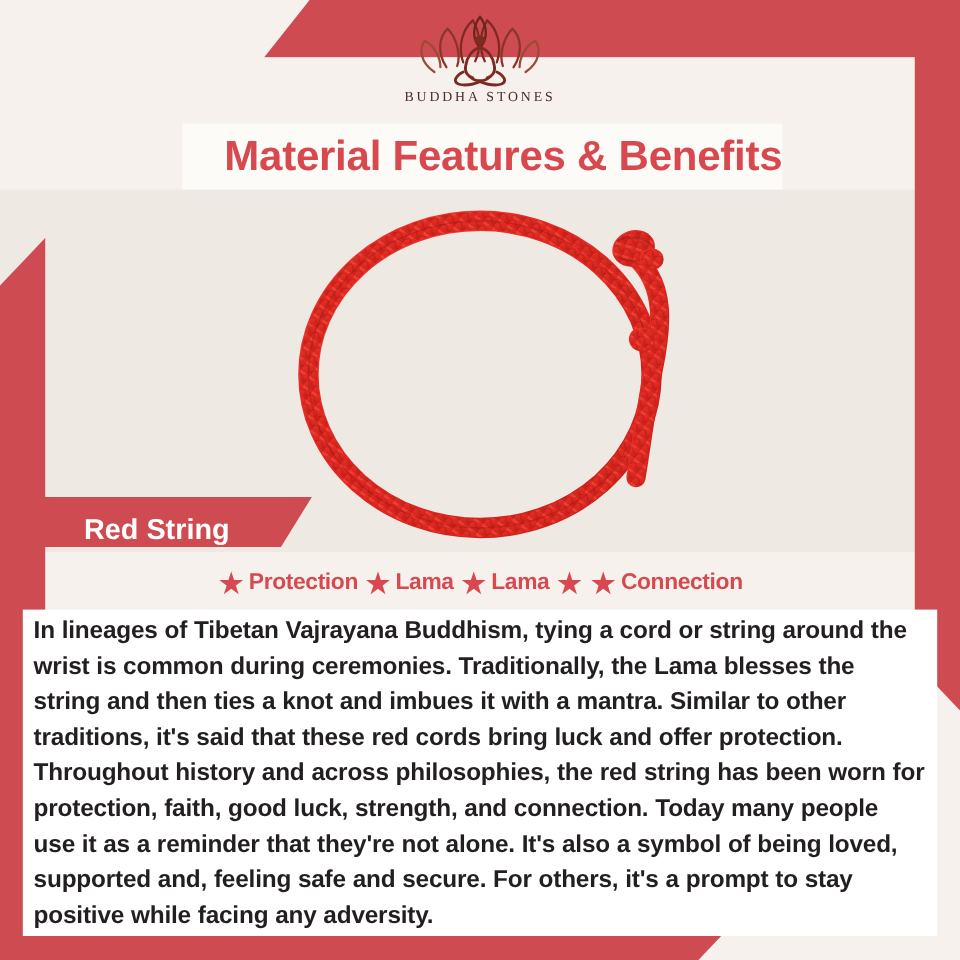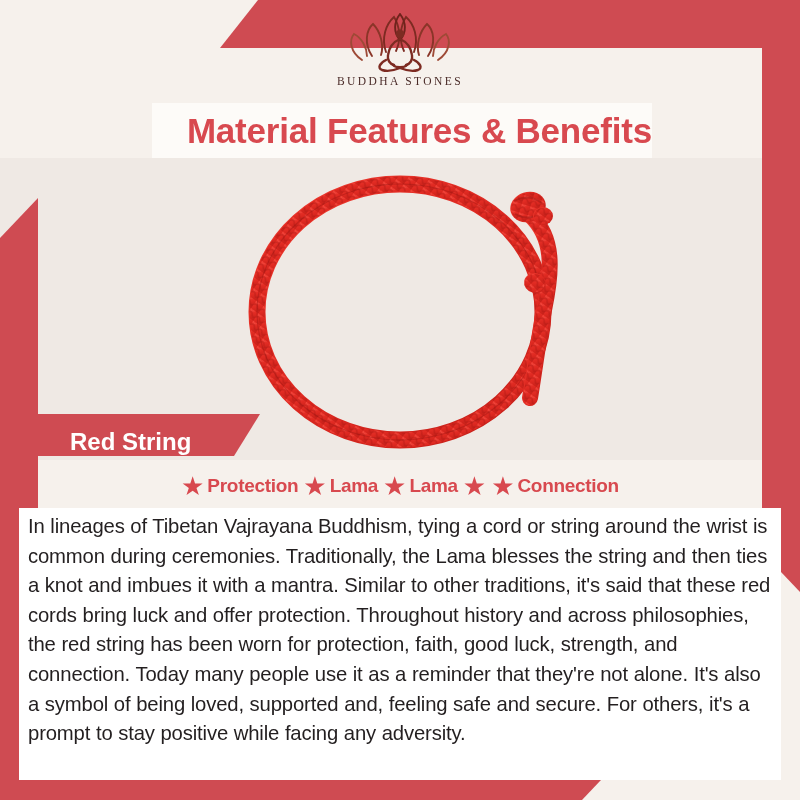--- a/index.html
+++ b/index.html
@@ -196,21 +196,21 @@
     background: #ffffff;
     z-index: 4;
     box-sizing: border-box;
     padding: 4px 10px 0 9px;
   }
   .body-text {
     font-size: 20.3px;
     line-height: 29.6px;
     color: #231f20;
     margin: 0;
-    font-weight: 400;
+    font-weight: 700;
     letter-spacing: -0.15px;
     word-spacing: 0.2px;
   }
 </style>
 </head>
 <body>
 
 <div class="infographic">
 
   <div class="bar-top"></div>

